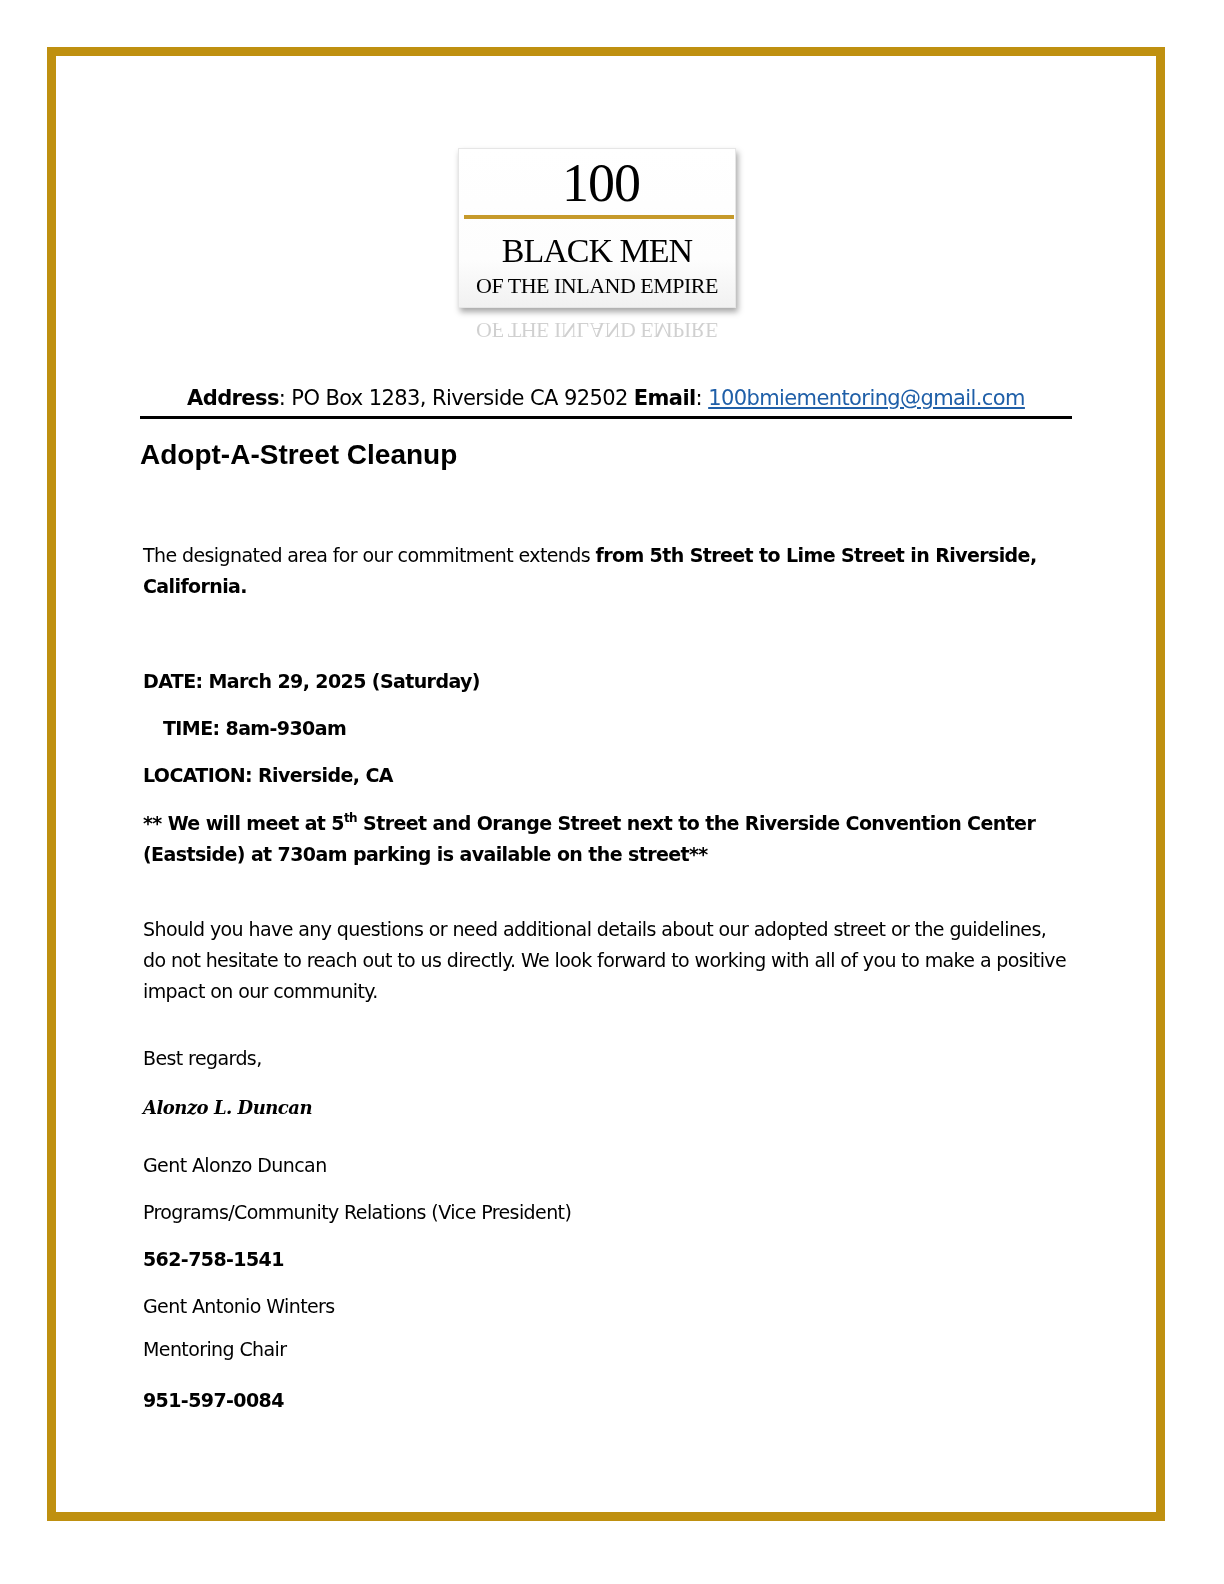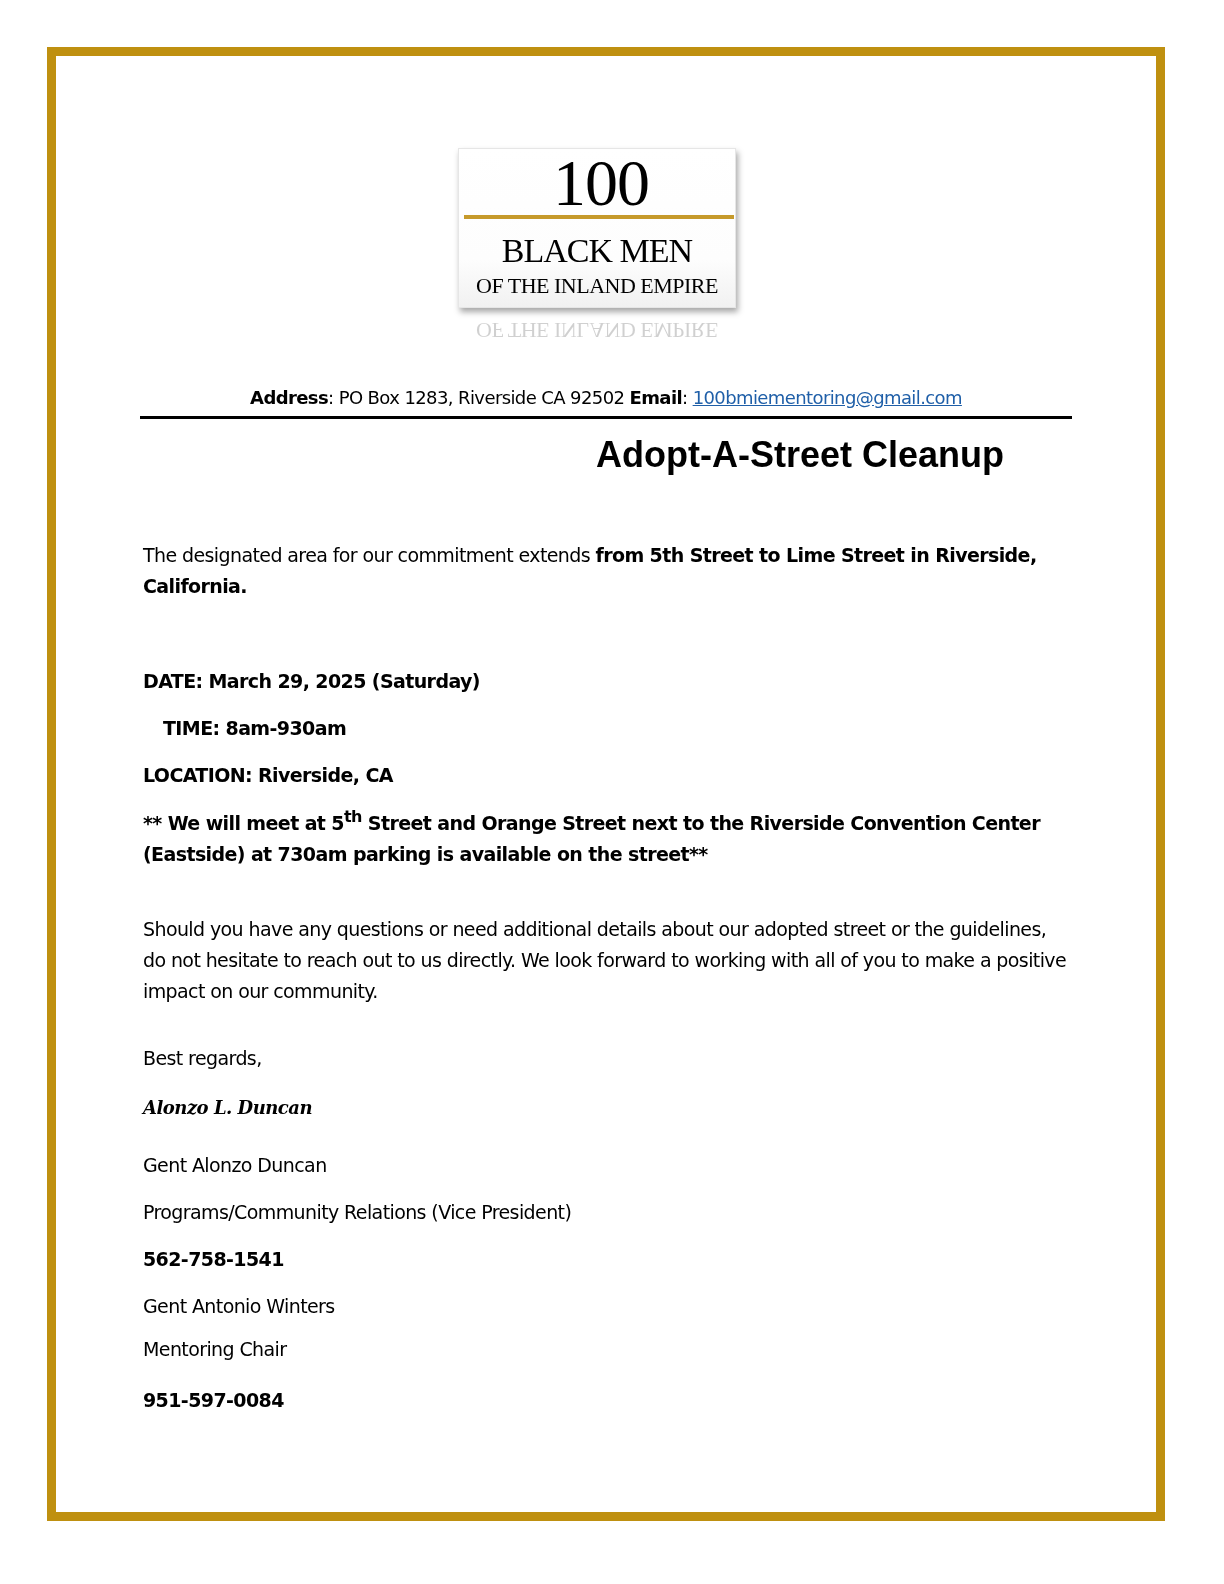--- a/index.html
+++ b/index.html
@@ -4,38 +4,38 @@
   <style>
     html, body { margin: 0; padding: 0; background: #ffffff; }
     body { width: 1224px; height: 1584px; position: relative; overflow: hidden;
            font-family: "Liberation Sans", sans-serif; color: #000; }
     .page-border { position: absolute; left: 47px; top: 47px; width: 1100px; height: 1456px;
                    border: 9px solid #BF9010; }
     .logo { position: absolute; left: 458px; top: 148px; width: 278px; height: 160px;
             background: linear-gradient(180deg, #ffffff 0%, #fdfdfd 70%, #f1f1f1 100%);
             box-shadow: 2px 4px 6px rgba(0,0,0,0.35), inset 0 0 0 1px #e6e6e6;
             font-family: "Liberation Serif", "DejaVu Serif", serif; text-align: center; }
-    .logo-100 { position: absolute; left: 8px; right: 0; top: 2px; font-size: 66px; line-height: 66px; letter-spacing: -1px; }
+    .logo-100 { position: absolute; left: 8px; right: 0; top: 2px; font-size: 54px; line-height: 66px; letter-spacing: -1px; }
     .logo-rule { position: absolute; left: 6px; right: 2px; top: 67px; height: 4px; background: #c69a2b; }
     .logo-bm { position: absolute; left: 0; right: 0; top: 78px; font-size: 34px; line-height: 50px; letter-spacing: -1px; }
     .logo-ie { position: absolute; left: 0; right: 0; top: 126px; font-size: 22px; line-height: 24px; letter-spacing: -0.5px; }
     .logo-reflect { position: absolute; left: 468px; top: 312px; width: 258px; height: 30px; overflow: hidden;
                     font-family: "Liberation Serif", serif; font-size: 22px; color: #000; opacity: 0.18;
                     transform: scaleY(-1); text-align: center; line-height: 24px; letter-spacing: -0.5px; }
     .contact-line { position: absolute; left: 140px; width: 932px; top: 385px; text-align: center;
-                    font-family: "DejaVu Sans", sans-serif; font-size: 18px; line-height: 26px; letter-spacing: -0.6px; }
+                    font-family: "DejaVu Sans", sans-serif; font-size: 21px; line-height: 26px; letter-spacing: -0.6px; }
     .contact-line b { font-weight: bold; }
     .email-link { color: #1f5fa8; text-decoration: underline; }
     .header-rule { position: absolute; left: 140px; width: 932px; top: 416px; height: 3px; background: #000; }
-    .doc-title { position: absolute; left: 128px; width: 876px; top: 438px; text-align: right;
-                 font-family: "Liberation Sans", sans-serif; font-weight: bold; font-size: 36px; line-height: 34px; }
+    .doc-title { position: absolute; left: 140px; width: 876px; top: 438px; text-align: left;
+                 font-family: "Liberation Sans", sans-serif; font-weight: bold; font-size: 28px; line-height: 34px; }
     .body-text { position: absolute; left: 143px; width: 930px; font-family: "DejaVu Sans", sans-serif;
                  font-size: 19px; line-height: 31px; letter-spacing: -0.6px; }
     .bold { font-weight: bold; }
-    sup { font-size: 16px; line-height: 0; vertical-align: 8px; }
+    sup { font-size: 12px; line-height: 0; vertical-align: 8px; }
     .signature { position: absolute; left: 143px; top: 1090px; font-family: "DejaVu Serif", serif;
                  font-style: italic; font-weight: bold; font-size: 18px; line-height: 36px; letter-spacing: -0.5px; }
   </style>
 </head>
 <body>
 
 <div class="page-border"></div>
 
 <div class="logo">
   <div class="logo-100">100</div>

